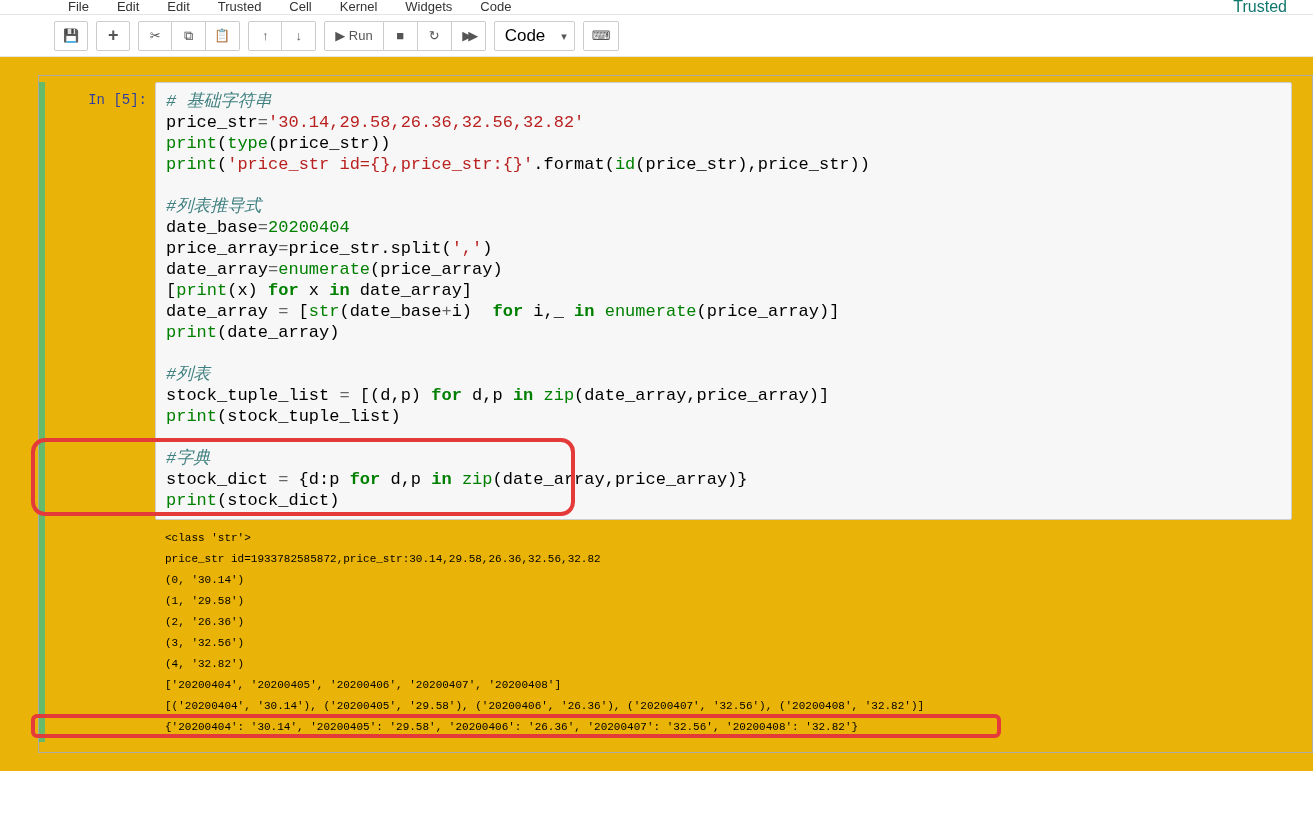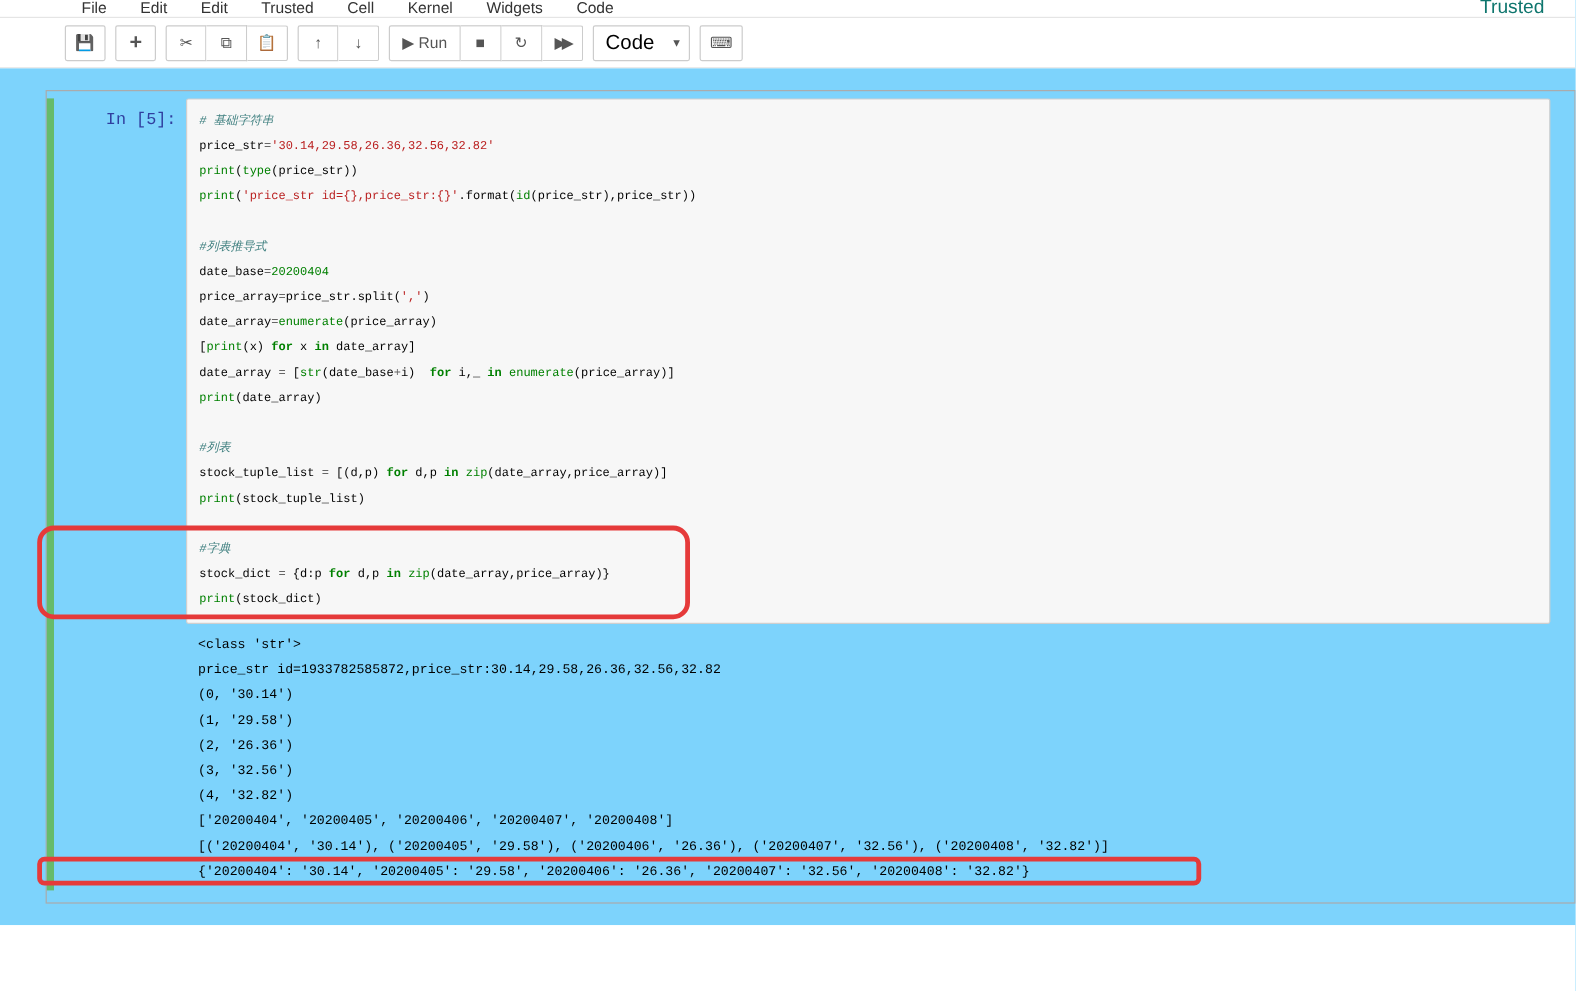--- a/index.html
+++ b/index.html
@@ -11,28 +11,28 @@
 .toolbar { display: flex; align-items: center; height: 42px; padding: 4px 20px 4px 54px; border-bottom: 1px solid #e5e5e5; gap: 0; }
 .btn-group { display: inline-flex; margin-right: 8px; }
 .tbtn { border: 1px solid #ccc; background: #fff; height: 30px; min-width: 34px; display: inline-flex; align-items: center; justify-content: center; cursor: pointer; color: #555; padding: 0 8px; font-size: 13px; }
 .btn-group .tbtn + .tbtn { border-left: none; }
 .tbtn:first-child { border-radius: 2px 0 0 2px; }
 .tbtn:last-child { border-radius: 0 2px 2px 0; }
 .btn-group .tbtn:only-child { border-radius: 2px; }
 .select { border: 1px solid #ccc; background: #fff; height: 30px; padding: 0 28px 0 10px; appearance: none; -webkit-appearance: none; border-radius: 2px; font-size: 17px; position: relative; }
 .select-wrap { position: relative; margin-right: 8px; }
 .select-wrap::after { content: "▾"; position: absolute; right: 8px; top: 50%; transform: translateY(-50%); color: #555; pointer-events: none; font-size: 11px; }
-.notebook-area { padding: 18px 0 18px 38px; background: #7dd3fc; }
+.notebook-area { padding: 18px 0 18px 38px; background: #eab308; }
 .notebook-inner { border: 1px solid #ababab; border-top-width: 1px; }
 .cell-wrap { display: flex; position: relative; padding: 6px 0 10px 0; }
 .cell-marker { width: 6px; background: #66bb6a; align-self: stretch; }
 .prompt-col { width: 110px; text-align: right; padding: 10px 8px 0 0; font-family: Menlo, Monaco, "Courier New", monospace; font-size: 14px; color: #303f9f; flex-shrink: 0; }
 .prompt-col .num { color: #303f9f; }
 .body-col { flex: 1; padding-right: 20px; }
-.input-area { background: #f7f7f7; border: 1px solid #cfcfcf; border-radius: 2px; padding: 8px 10px; font-family: Menlo, Monaco, "Courier New", monospace; font-size: 10px; line-height: 21px; white-space: pre; overflow-x: auto; }
+.input-area { background: #f7f7f7; border: 1px solid #cfcfcf; border-radius: 2px; padding: 8px 10px; font-family: Menlo, Monaco, "Courier New", monospace; font-size: 17px; line-height: 21px; white-space: pre; overflow-x: auto; }
 .output-area { padding: 8px 10px 4px 10px; font-family: Menlo, Monaco, "Courier New", monospace; font-size: 11px; line-height: 21px; white-space: pre; }
 .c-comment { color: #408080; font-style: italic; }
 .c-string { color: #ba2121; }
 .c-keyword { color: #008000; font-weight: bold; }
 .c-builtin { color: #008000; }
 .c-op { color: #666; }
 .c-num { color: #008000; }
 .c-var { color: #000; }
 .highlight-box { position: absolute; border: 4px solid #e53a3a; border-radius: 14px; pointer-events: none; }
 </style>

